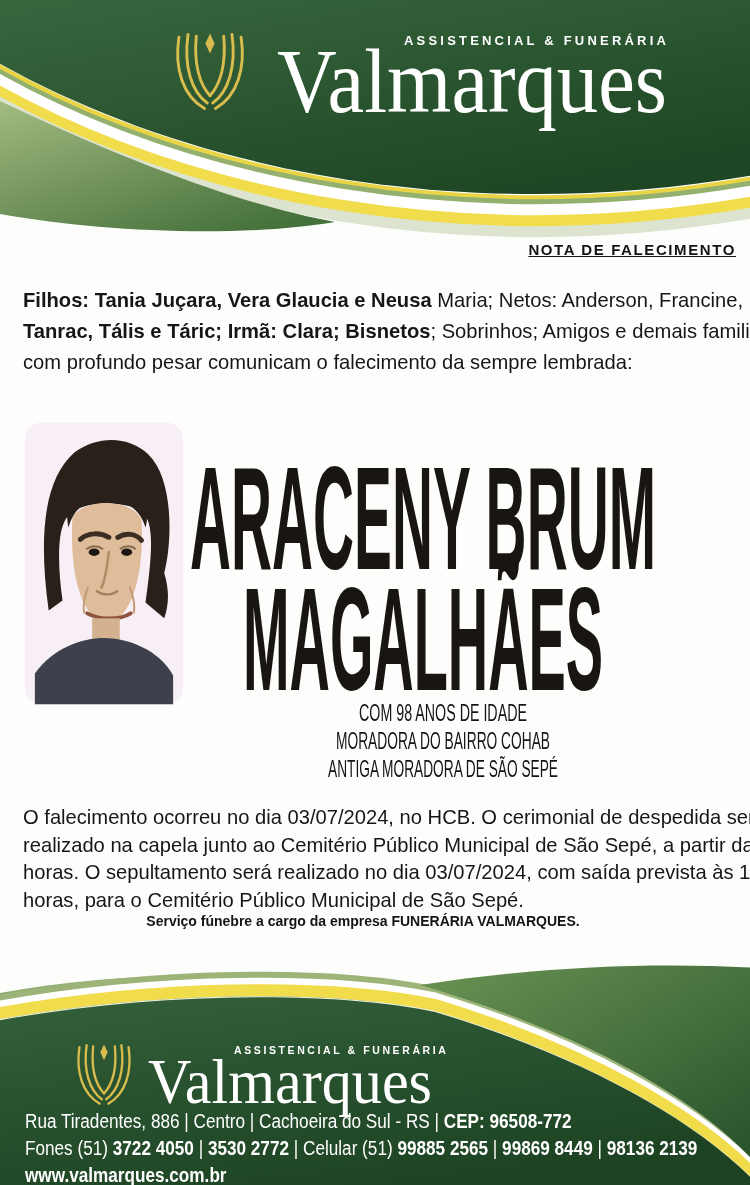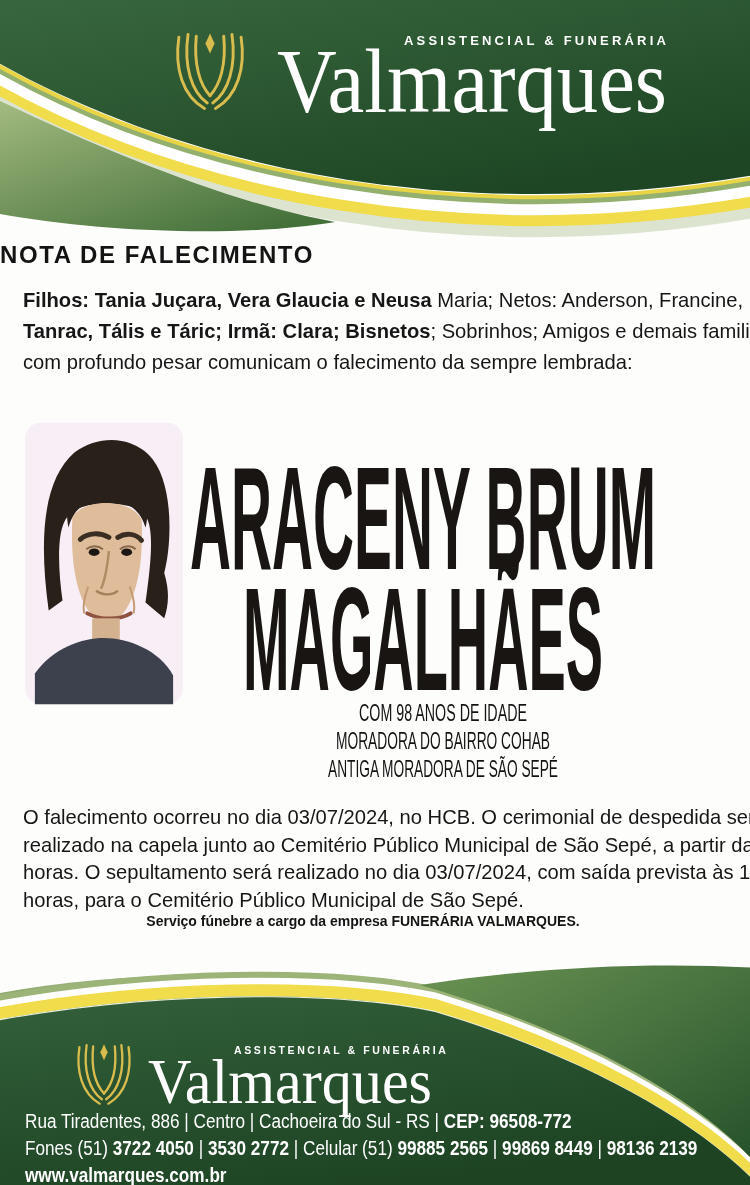--- a/index.html
+++ b/index.html
@@ -3,21 +3,21 @@
 <meta charset="utf-8">
 <style>
   html,body{margin:0;padding:0;background:#e8e8e8;}
   #page{position:relative;width:750px;height:1185px;background:#fdfdfc;overflow:hidden;
         font-family:"Liberation Sans",sans-serif;}
   .abs{position:absolute;}
   svg{display:block;overflow:visible;}
   .tagline{color:#fff;font-weight:bold;white-space:nowrap;}
   .para-line{white-space:nowrap;color:#161616;transform:scaleX(.96);transform-origin:left center;}
   .b{font-weight:bold;}
-  #notice-title{font-size:24px;font-weight:bold;letter-spacing:1.6px;color:#141414;text-align:left;}
+  #notice-title{font-size:15px;font-weight:bold;letter-spacing:1.6px;color:#141414;text-align:right;text-decoration:underline;}
   #family-para .para-line{font-size:21px;line-height:31px;}
   #funeral-para .para-line{font-size:21px;line-height:27.5px;}
   #service-line{font-size:14px;font-weight:bold;color:#141414;text-align:center;}
   .footer-line{white-space:nowrap;color:#fff;font-size:19.5px;line-height:27px;
                transform:scaleX(.88);transform-origin:left center;}
 </style>
 </head>
 <body>
 
 <div id="page">

